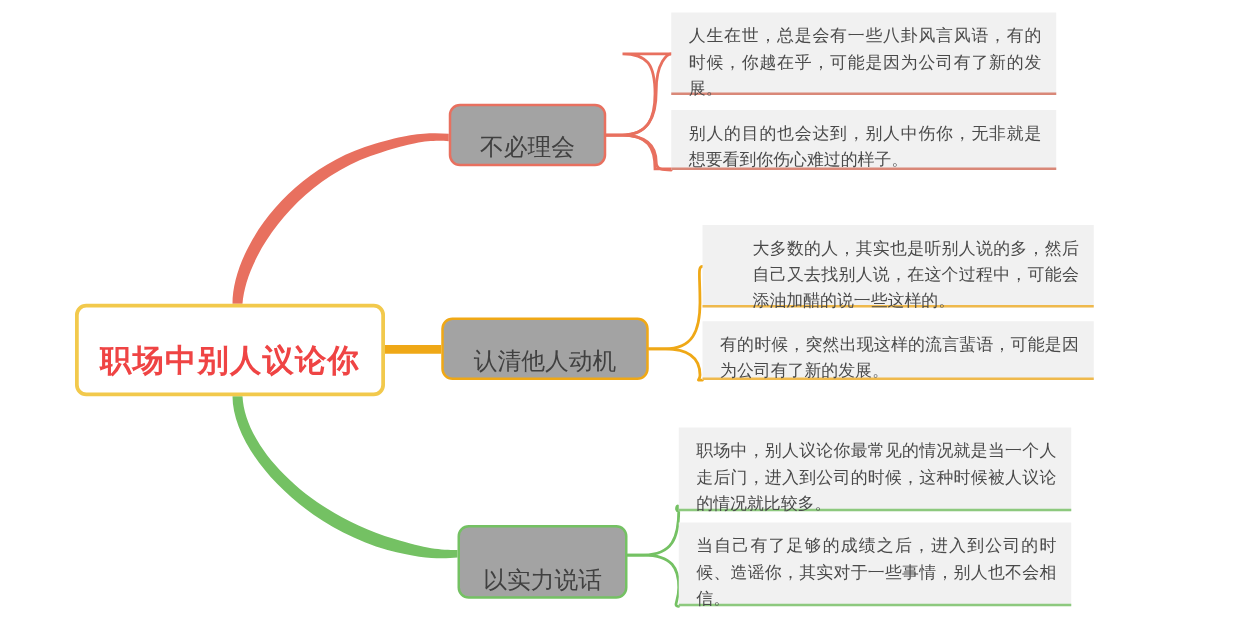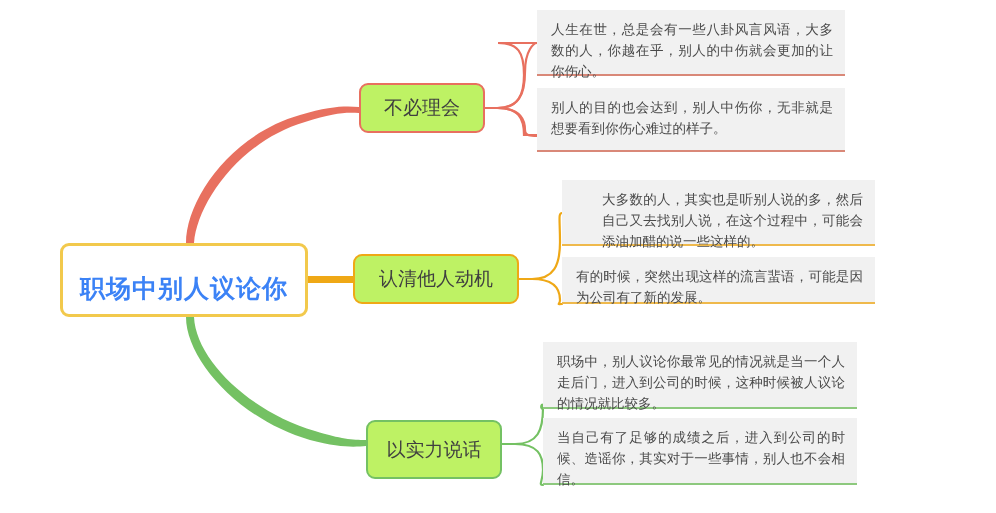--- a/index.html
+++ b/index.html
@@ -45,34 +45,34 @@
     border: 3px solid #F2C94C;
     border-radius: 9px;
     display: flex;
     align-items: center;
     justify-content: center;
     z-index: 5;
   }
   .root-label {
     font-size: 25px;
     font-weight: bold;
-    color: #3b82f6;
+    color: #ef4444;
     letter-spacing: 1px;
     white-space: nowrap;
     margin-top: 16px;
   }
 
   
   .branch-node {
     position: absolute;
     box-sizing: border-box;
-    background: #bef264;
+    background: #a3a3a3;
     border-radius: 9px;
     display: flex;
-    align-items: center;
+    align-items: flex-end;
     justify-content: center;
     z-index: 5;
   }
   .branch-label {
     font-size: 19px;
     color: #404040;
     white-space: nowrap;
   }
 
   .branch-1 {
@@ -111,21 +111,21 @@
 
   .leaf-text {
     font-size: 13.5px;
     line-height: 21px;
     color: #4a4a4a;
     display: block;
     text-align: justify;
   }
 
   .leaf-r1 { left: 537px; top: 10px;  width: 308px; height: 66px; }
-  .leaf-r2 { left: 537px; top: 88px;  width: 308px; height: 64px; }
+  .leaf-r2 { left: 537px; top: 88px;  width: 308px; height: 48px; }
   .leaf-o1 { left: 562px; top: 180px; width: 313px; height: 66px; padding-left: 40px; }
   .leaf-o2 { left: 562px; top: 257px; width: 313px; height: 47px; }
   .leaf-g1 { left: 543px; top: 342px; width: 314px; height: 67px; }
   .leaf-g2 { left: 543px; top: 418px; width: 314px; height: 67px; }
 </style>
 </head>
 <body>
 
 <div id="canvas">
 
@@ -156,21 +156,21 @@
 
   <div class="root-node">
     <span class="root-label">职场中别人议论你</span>
   </div>
 
   <div class="branch-node branch-1">
     <span class="branch-label">不必理会</span>
   </div>
 
   <div class="leaf-node leaf-r1 accent-red">
-    <span class="leaf-text">人生在世，总是会有一些八卦风言风语，大多数的人，你越在乎，别人的中伤就会更加的让你伤心。</span>
+    <span class="leaf-text">人生在世，总是会有一些八卦风言风语，有的时候，你越在乎，可能是因为公司有了新的发展。</span>
   </div>
 
   <div class="leaf-node leaf-r2 accent-red">
     <span class="leaf-text">别人的目的也会达到，别人中伤你，无非就是想要看到你伤心难过的样子。</span>
   </div>
 
   <div class="branch-node branch-2">
     <span class="branch-label">认清他人动机</span>
   </div>
 

